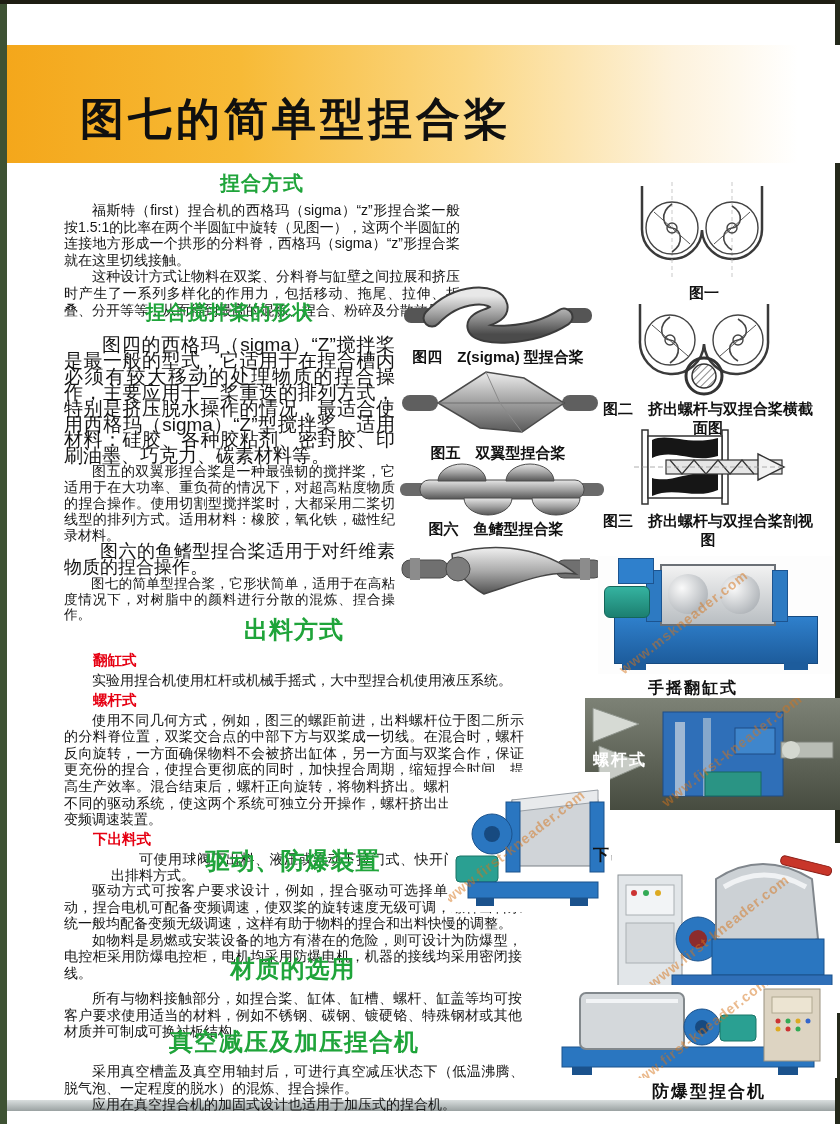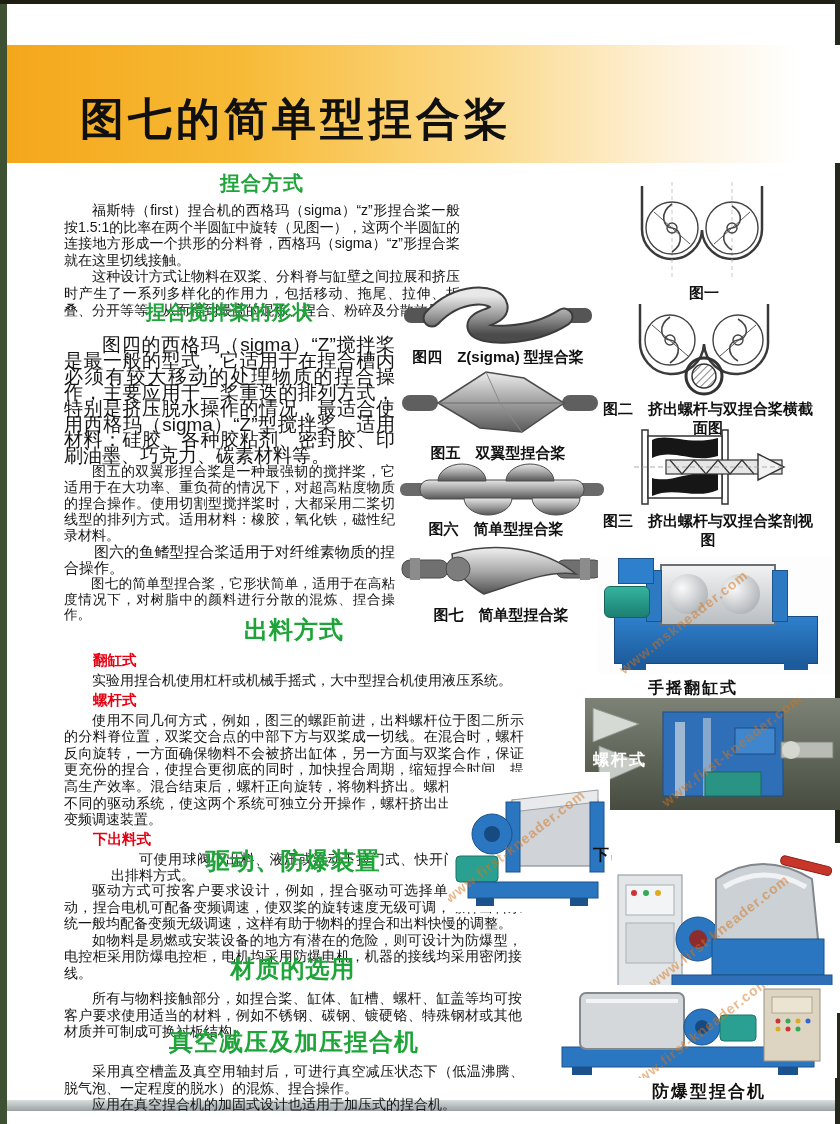--- a/index.html
+++ b/index.html
@@ -45,21 +45,21 @@
   <div class="sec" style="left:64px;top:170px;width:396px;">
     <div class="h-green">捏合方式</div>
     <p class="para">福斯特（first）捏合机的西格玛（sigma）“z”形捏合桨一般按1.5:1的比率在两个半圆缸中旋转（见图一），这两个半圆缸的连接地方形成一个拱形的分料脊，西格玛（sigma）“z”形捏合桨就在这里切线接触。</p>
     <p class="para">这种设计方式让物料在双桨、分料脊与缸壁之间拉展和挤压时产生了一系列多样化的作用力，包括移动、拖尾、拉伸、折叠、分开等等，从而得到最高的混炼、捏合、粉碎及分散效果。</p>
   </div>
 
   <div class="sec" style="left:64px;top:299px;width:331px;">
     <div class="h-green">捏合搅拌桨的形状</div>
     <p class="para" style="font-size:19px;line-height:15.9px;margin-top:11px;">图四的西格玛（sigma）“Z”搅拌桨是最一般的型式，它适用于在捏合槽内必须有较大移动的处理物质的捏合操作，主要应用于二桨重迭的排列方式，特别是挤压脱水操作的情况，最适合使用西格玛（sigma）“Z”型搅拌桨。适用材料：硅胶、各种胶粘剂、密封胶、印刷油墨、巧克力、碳素材料等。</p>
     <p class="para" style="font-size:14px;line-height:15.9px;">图五的双翼形捏合桨是一种最强韧的搅拌桨，它适用于在大功率、重负荷的情况下，对超高粘度物质的捏合操作。使用切割型搅拌桨时，大都采用二桨切线型的排列方式。适用材料：橡胶，氧化铁，磁性纪录材料。</p>
-    <p class="para" style="font-size:15px;line-height:15.9px;">图六的鱼鳍型捏合桨适用于对纤维素物质的捏合操作。</p>
+    <p class="para" style="font-size:18px;line-height:15.9px;">图六的鱼鳍型捏合桨适用于对纤维素物质的捏合操作。</p>
     <p class="para" style="font-size:13.5px;line-height:15.9px;">图七的简单型捏合桨，它形状简单，适用于在高粘度情况下，对树脂中的颜料进行分散的混炼、捏合操作。</p>
   </div>
 
   <div class="sec" style="left:64px;top:614px;width:460px;">
     <div class="h-green big">出料方式</div>
     <div class="sub-red">翻缸式</div>
     <p class="para">实验用捏合机使用杠杆或机械手摇式，大中型捏合机使用液压系统。</p>
     <div class="sub-red">螺杆式</div>
     <p class="para">使用不同几何方式，例如，图三的螺距前进，出料螺杆位于图二所示的分料脊位置，双桨交合点的中部下方与双桨成一切线。在混合时，螺杆反向旋转，一方面确保物料不会被挤出缸体，另一方面与双桨合作，保证更充份的捏合，使捏合更彻底的同时，加快捏合周期，缩短捏合时间，提高生产效率。混合结束后，螺杆正向旋转，将物料挤出。螺杆与双桨使用不同的驱动系统，使这两个系统可独立分开操作，螺杆挤出出料系统配备变频调速装置。</p>
     <div class="sub-red">下出料式</div>
@@ -122,38 +122,37 @@
           <stop offset="1" stop-color="#565656"></stop>
         </linearGradient>
       </defs>
     <rect x="2" y="23" width="204" height="13" rx="6" fill="#6a6a6a"></rect>
     <rect x="22" y="20" width="164" height="19" rx="9" fill="url(#g6)" stroke="#4c4c4c" stroke-width="1"></rect>
     <path d="M40,21 A24,17 0 0 1 88,21 Z" fill="url(#g6)" stroke="#4c4c4c" stroke-width="1"></path>
     <path d="M108,21 A24,17 0 0 1 156,21 Z" fill="url(#g6)" stroke="#4c4c4c" stroke-width="1"></path>
     <path d="M66,38 A24,17 0 0 0 114,38 Z" fill="url(#g6)" stroke="#4c4c4c" stroke-width="1"></path>
     <path d="M134,38 A24,17 0 0 0 182,38 Z" fill="url(#g6)" stroke="#4c4c4c" stroke-width="1"></path>
   </svg>
-  <div class="figcap" style="left:396px;top:520px;width:200px;">图六　简单型捏合桨</div>
+  <div class="figcap" style="left:396px;top:520px;width:200px;">图六　鱼鳍型捏合桨</div>
 
   <svg class="abs" style="left:400px;top:538px;" width="204" height="66" viewBox="0 0 204 66">
     <defs>
         <linearGradient id="g7" x1="0" y1="0" x2="0" y2="1">
       <stop offset="0" stop-color="#f0f0f0"></stop>
           <stop offset="0.5" stop-color="#ababab"></stop>
           <stop offset="1" stop-color="#515151"></stop>
         </linearGradient>
       </defs>
     <rect x="2" y="22" width="46" height="18" rx="8" fill="#707070" stroke="#4a4a4a"></rect>
     <rect x="10" y="20" width="10" height="22" fill="#8c8c8c"></rect>
     <rect x="156" y="22" width="46" height="18" rx="8" fill="#707070" stroke="#4a4a4a"></rect>
     <rect x="180" y="20" width="10" height="22" fill="#8c8c8c"></rect>
     <path d="M52,16 C100,2 146,12 176,36 C146,32 116,46 84,56 C66,46 52,30 52,16 Z" fill="url(#g7)" stroke="#454545" stroke-width="1.5"></path>
     <circle cx="58" cy="31" r="12" fill="#7d7d7d" stroke="#4a4a4a"></circle>
   </svg>
-  <div class="figcap" style="left:396px;top:606px;width:210px;">图七　简单型捏合桨</div>
 
   <svg class="abs" style="left:628px;top:180px;" width="152" height="102" viewBox="0 0 152 102">
     <path d="M14,6 L14,48 A30,30 0 0 0 74,50 A30,30 0 0 0 134,48 L134,6" fill="none" stroke="#3a3a3a" stroke-width="2.5"></path>
     <line x1="44" y1="2" x2="44" y2="98" stroke="#bbb" stroke-width="0.8" stroke-dasharray="4 3"></line>
     <line x1="104" y1="2" x2="104" y2="98" stroke="#bbb" stroke-width="0.8" stroke-dasharray="4 3"></line>
     <circle cx="44" cy="48" r="26" fill="none" stroke="#444" stroke-width="1.4"></circle>
     <circle cx="104" cy="48" r="26" fill="none" stroke="#444" stroke-width="1.4"></circle>
     <circle cx="44" cy="48" r="5" fill="none" stroke="#444" stroke-width="1.4"></circle>
     <circle cx="104" cy="48" r="5" fill="none" stroke="#444" stroke-width="1.4"></circle>
     <path d="M44,24 C31,33 35,47 44,48 C53,49 57,63 44,72" fill="none" stroke="#444" stroke-width="1.6"></path>

